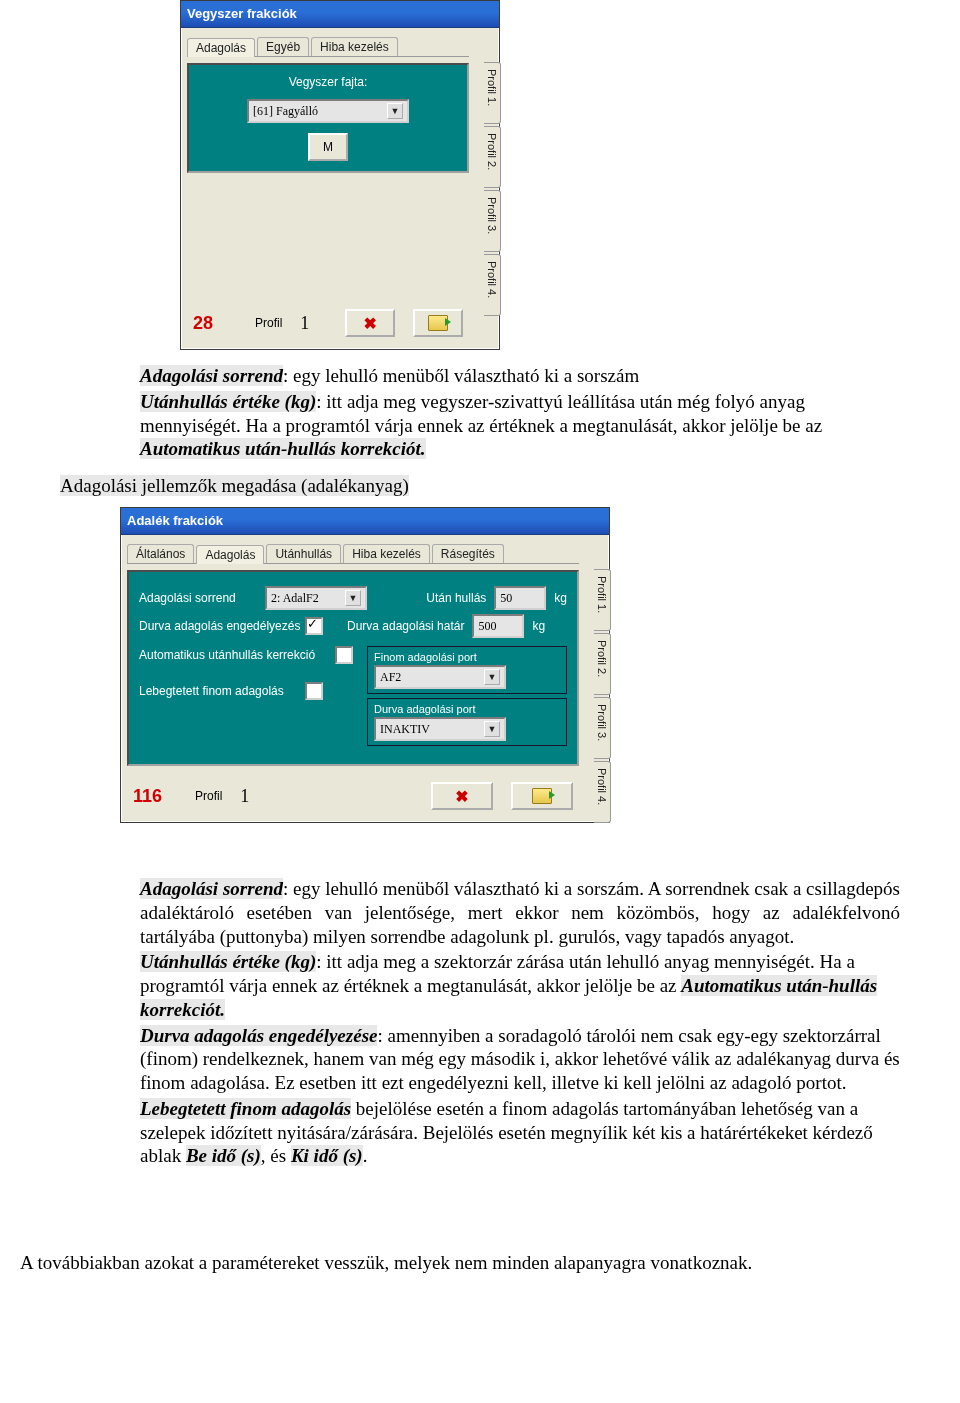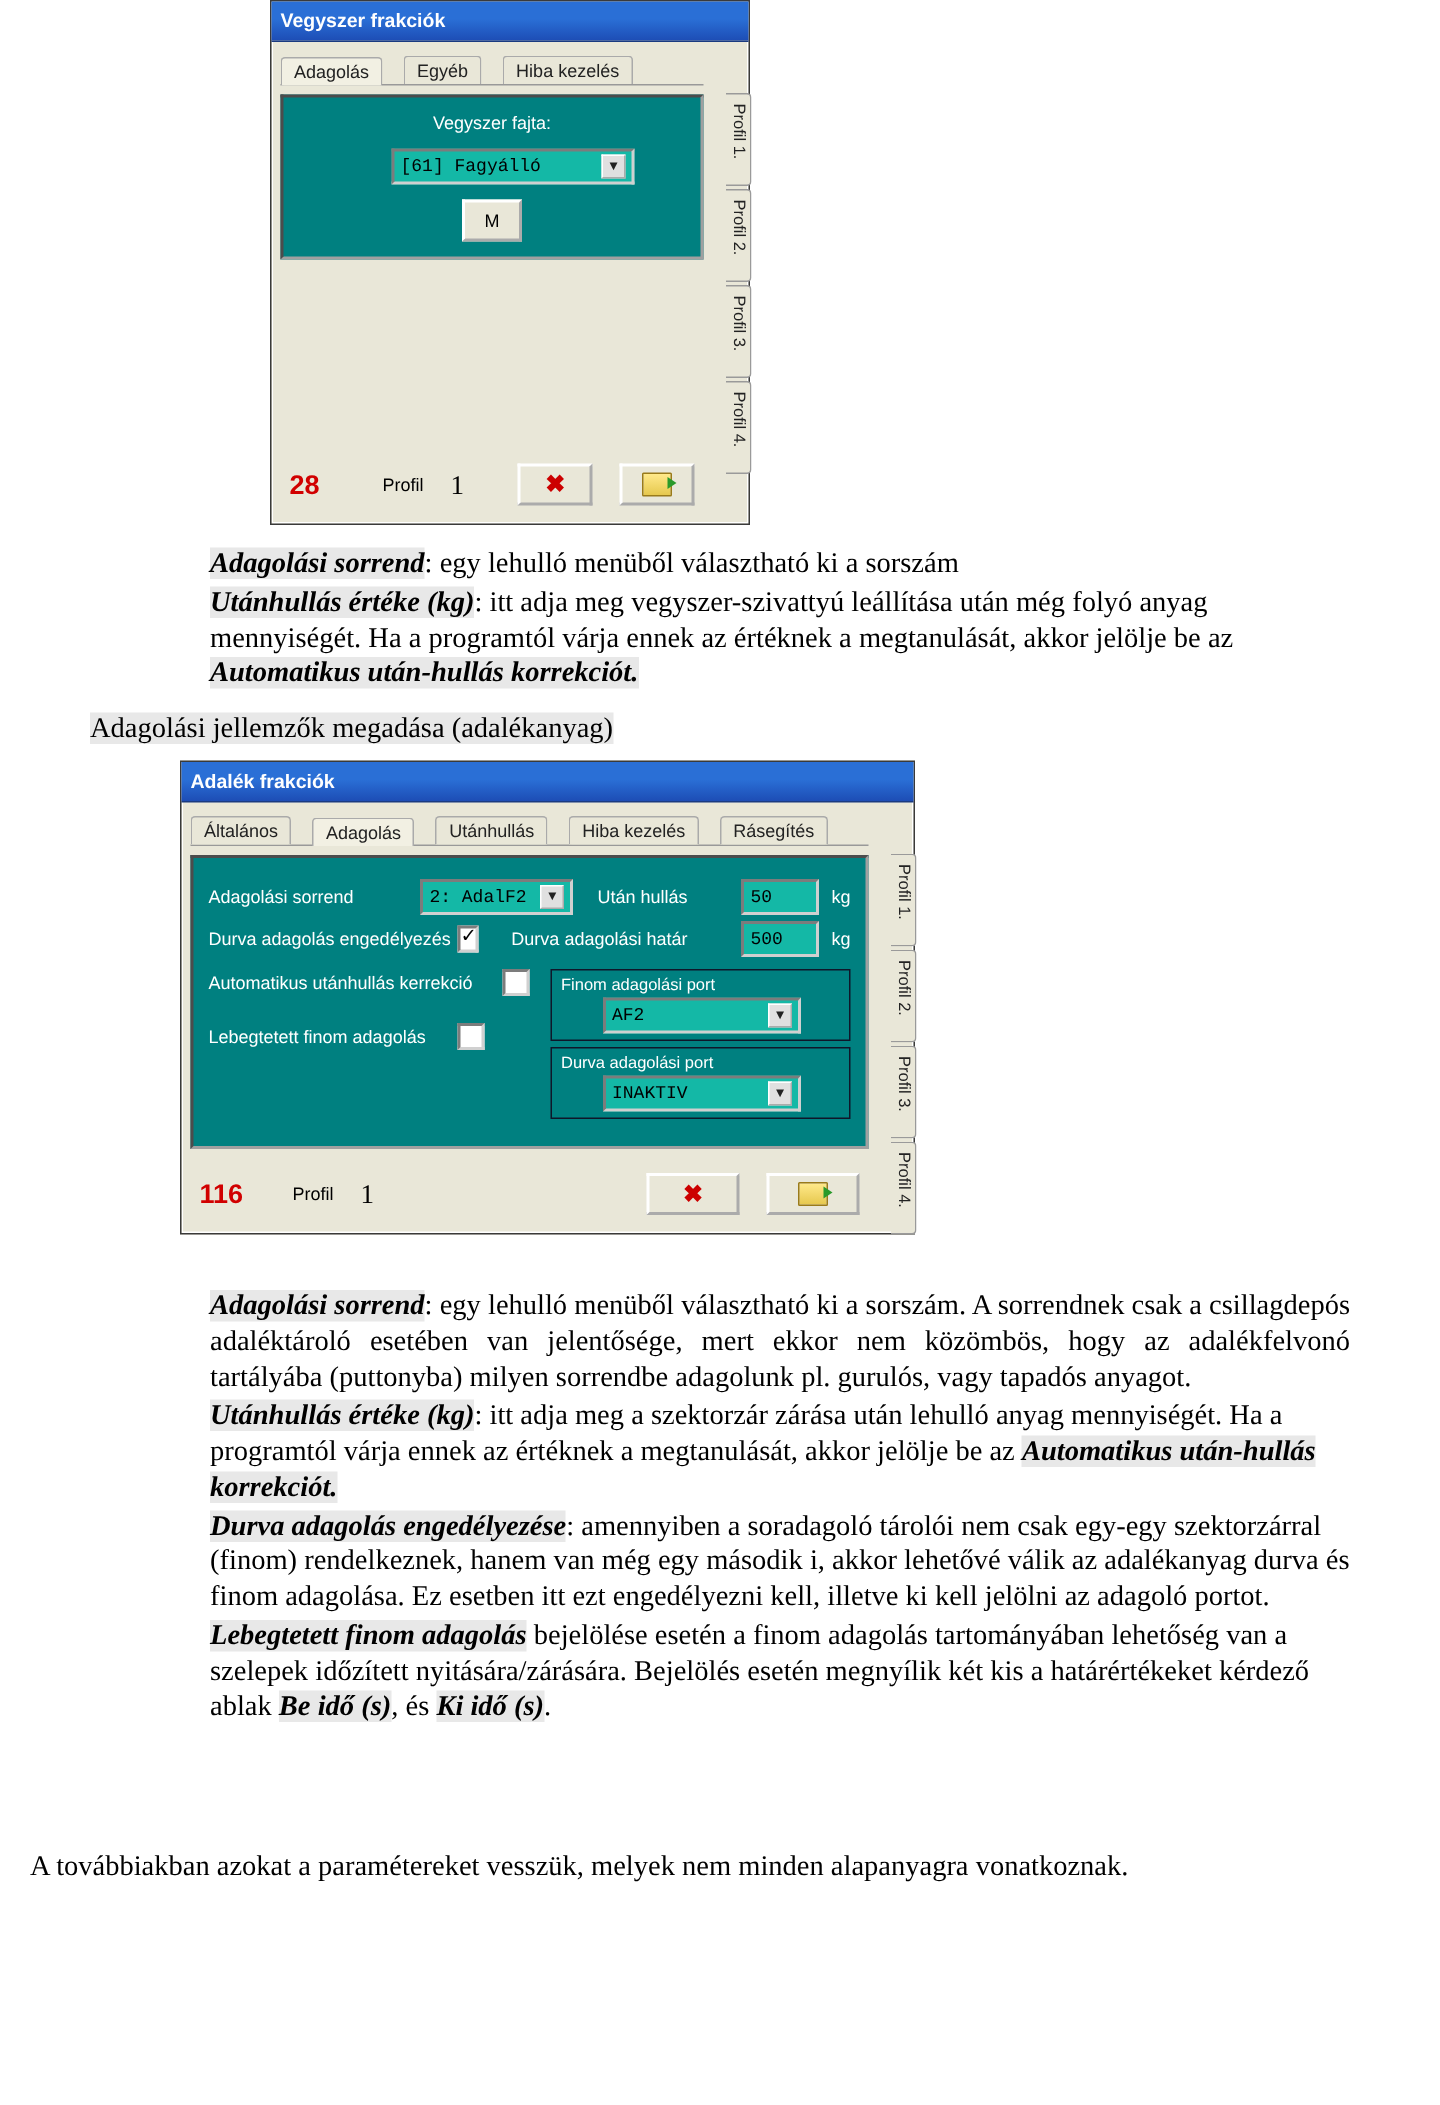--- a/index.html
+++ b/index.html
@@ -32,21 +32,21 @@
   border-bottom: 1px solid #1a3a80;
 }
 .dialog-body {
   padding: 6px 6px 8px 6px;
   font-family: Tahoma, Arial, sans-serif;
   font-size: 12px;
   position: relative;
 }
 .tabstrip {
   display: flex;
-  gap: 12px;
+  gap: 0;
   height: 22px;
   align-items: flex-end;
   border-bottom: 1px solid #999;
   margin-bottom: 6px;
 }
 .tab {
   background: #e9e7d8;
   border: 1px solid #aaa;
   border-bottom: none;
   padding: 2px 8px;
@@ -80,29 +80,28 @@
   align-items: center;
   gap: 8px;
   margin: 4px 0;
 }
 .teal-label {
   color: #fff;
   font-size: 12px;
   white-space: nowrap;
 }
 .win-select, .win-input {
-  background: #14b8a6;
+  background: #e5e5e5;
   border: 2px inset #d0d0d0;
   height: 20px;
   line-height: 18px;
-  font-family: Liberation Mono, monospace;
+  font-family: Liberation Serif, serif;
   font-size: 12px;
   padding: 0 4px;
   color: #000;
-  margin-left: 28px;
 }
 .win-select {
   display: inline-flex;
   align-items: center;
   justify-content: space-between;
   min-width: 110px;
   cursor: pointer;
 }
 .win-select .drop {
   width: 14px;
@@ -394,21 +393,21 @@
             <span class="btn-icon-x">✖</span>
           </div>
           <div class="win-btn" style="width:46px">
             <span class="btn-icon-folder"></span>
           </div>
         </div>
       </div>
     </div>
   </div>
 
-  <div class="doc-text indent-block justify" style="margin-top:36px">
+  <div class="doc-text indent-block justify" style="margin-top:54px">
     <p>
       <span class="hl bi">Adagolási sorrend</span><span>: egy lehulló menüből választható ki a sorszám. A sorrendnek csak a csillagdepós adaléktároló esetében van jelentősége, mert ekkor nem közömbös, hogy az adalékfelvonó tartályába (puttonyba) milyen sorrendbe adagolunk pl. gurulós, vagy tapadós anyagot.</span>
     </p>
     <p style="text-align:left">
       <span class="hl bi">Utánhullás értéke (kg)</span><span>: itt adja meg a szektorzár zárása után lehulló anyag mennyiségét. Ha a programtól várja ennek az értéknek a megtanulását, akkor jelölje be az </span><span class="hl bi">Automatikus után-hullás korrekciót.</span>
     </p>
     <p style="text-align:left">
       <span class="hl bi">Durva adagolás engedélyezése</span><span>: amennyiben a soradagoló tárolói nem csak egy-egy szektorzárral (finom) rendelkeznek, hanem van még egy második i, akkor lehetővé válik az adalékanyag durva és finom adagolása. Ez esetben itt ezt engedélyezni kell, illetve ki kell jelölni az adagoló portot.</span>
     </p>
     <p style="text-align:left">

